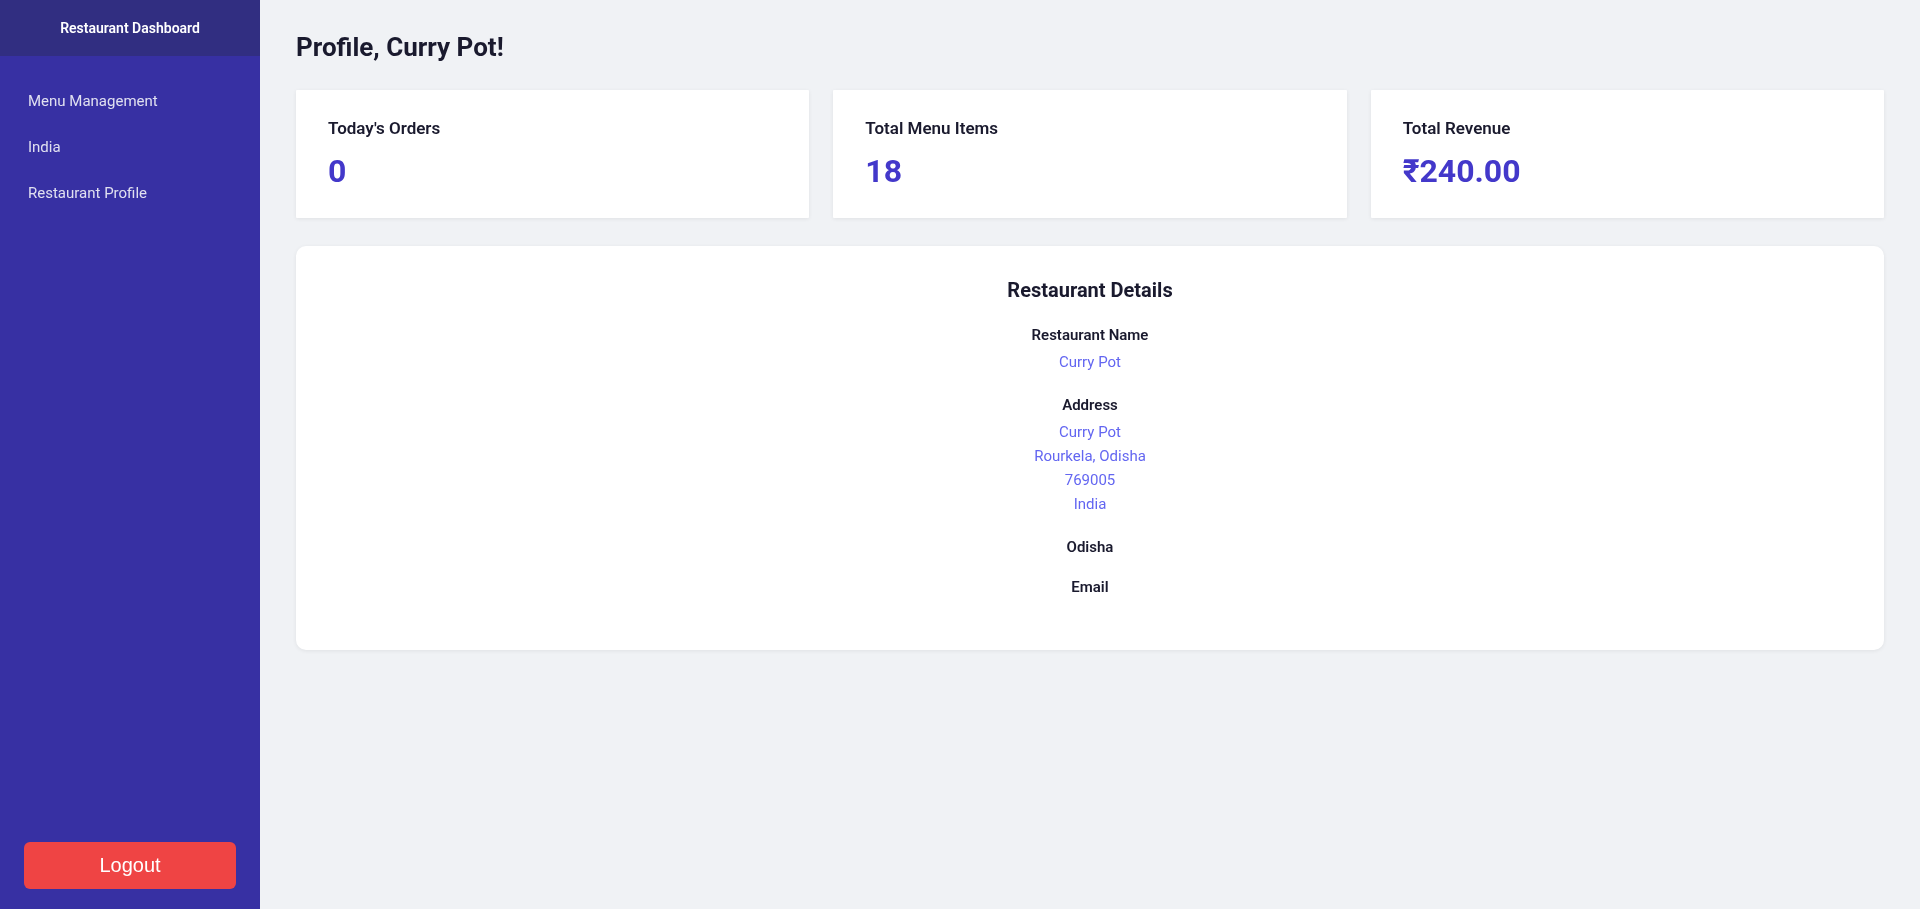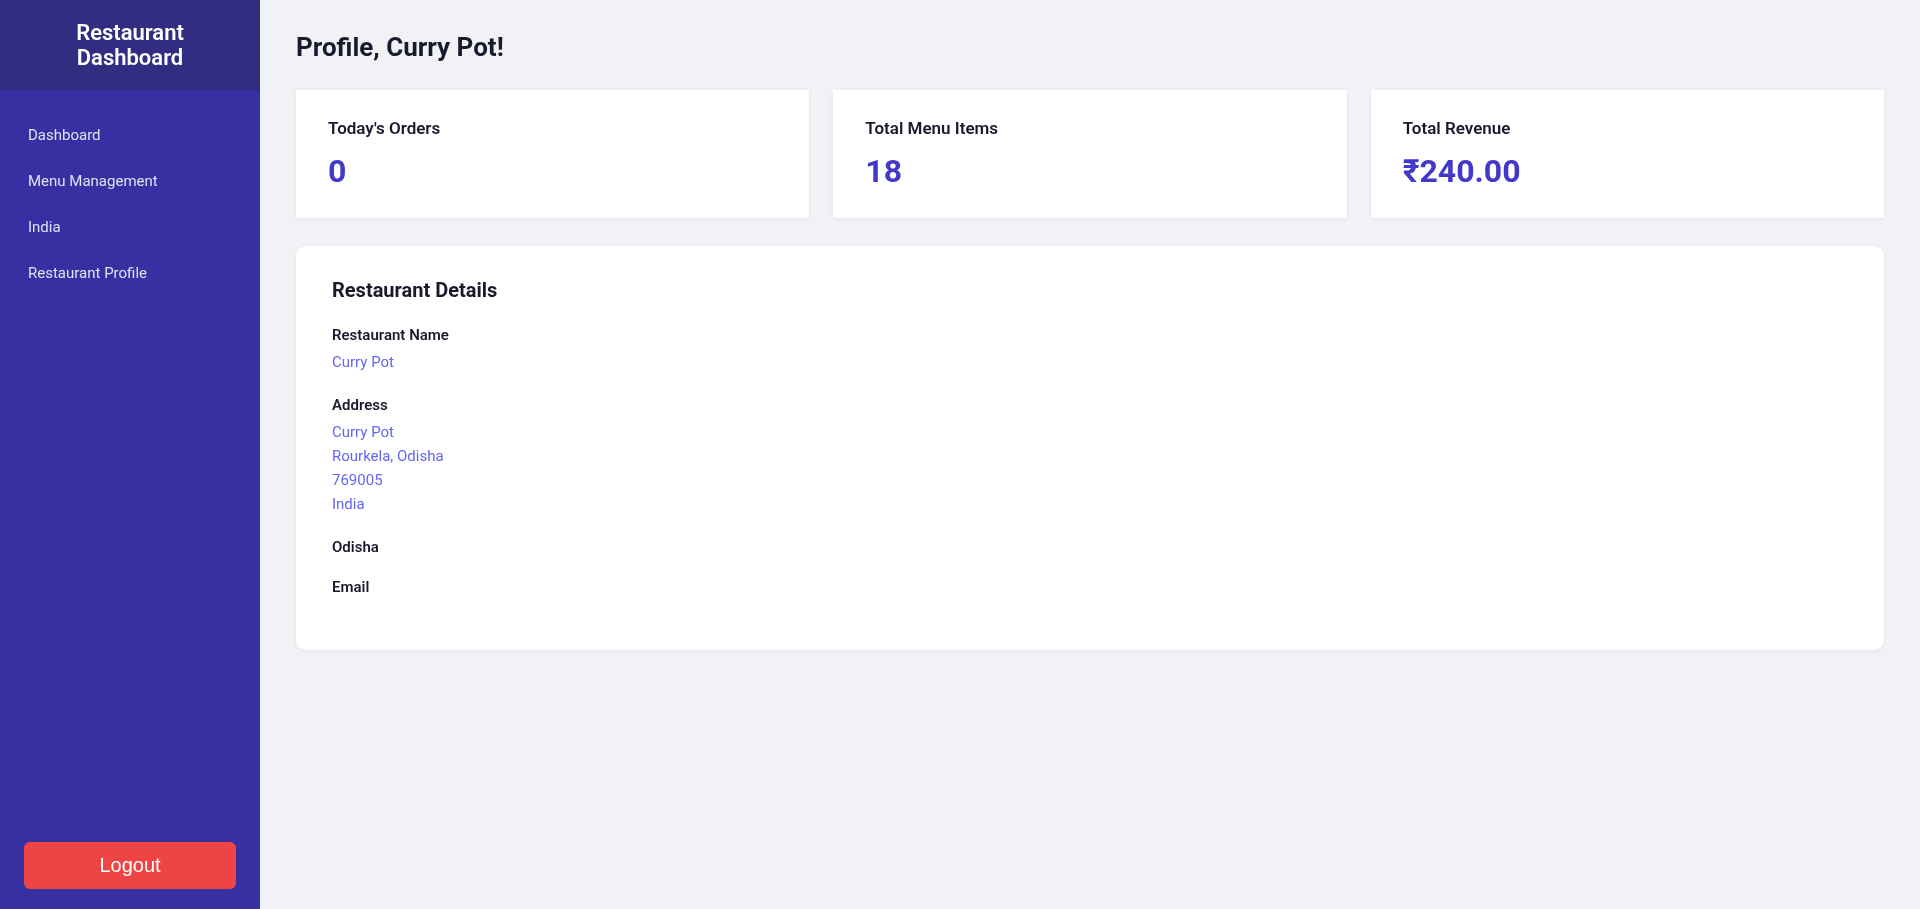--- a/index.html
+++ b/index.html
@@ -22,21 +22,21 @@
       min-width: 260px;
       background: #3730a3;
       display: flex;
       flex-direction: column;
       height: 100vh;
     }
 
     #sidebar-title {
       background: #312e81;
       color: #fff;
-      font-size: 22px;
+      font-size: 14px;
       font-weight: 600;
       padding: 20px 24px;
       text-align: center;
     }
 
     #sidebar-nav {
       flex: 1;
       padding: 24px 0;
       display: flex;
       flex-direction: column;
@@ -110,20 +110,21 @@
       font-weight: 700;
       color: #4338ca;
     }
 
     
     #details-card {
       background: #ffffff;
       border-radius: 10px;
       padding: 32px 36px;
       box-shadow: 0 1px 4px rgba(0,0,0,0.07);
+      text-align: center;
     }
 
     #details-title {
       font-size: 20px;
       font-weight: 700;
       color: #1a1a2e;
       margin-bottom: 24px;
     }
 
     .detail-section {
@@ -145,21 +146,20 @@
     }
   </style>
 </head>
 <body>
 
 <div id="sidebar">
   <div id="sidebar-title">Restaurant Dashboard</div>
 
   <nav id="sidebar-nav">
 
-  <div class="sidebar-item">Dashboard</div>
       <div class="sidebar-item">Menu Management</div>
       <div class="sidebar-item">India</div>
       <div class="sidebar-item">Restaurant Profile</div>
     </nav>
 
   <div id="sidebar-logout">
     <button id="logout-button">Logout</button>
   </div>
 </div>
 

